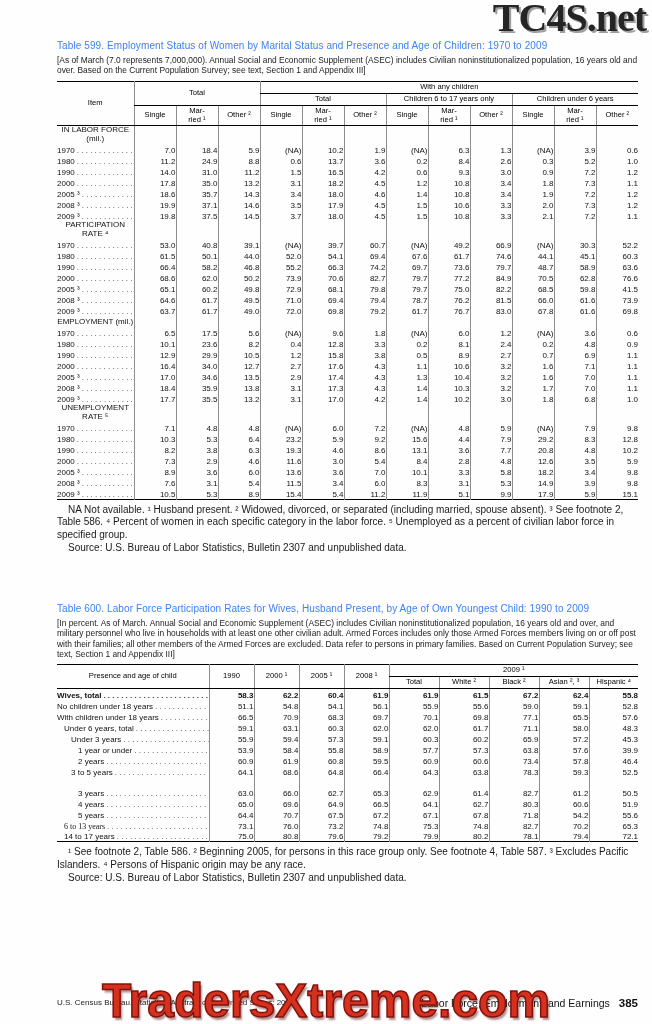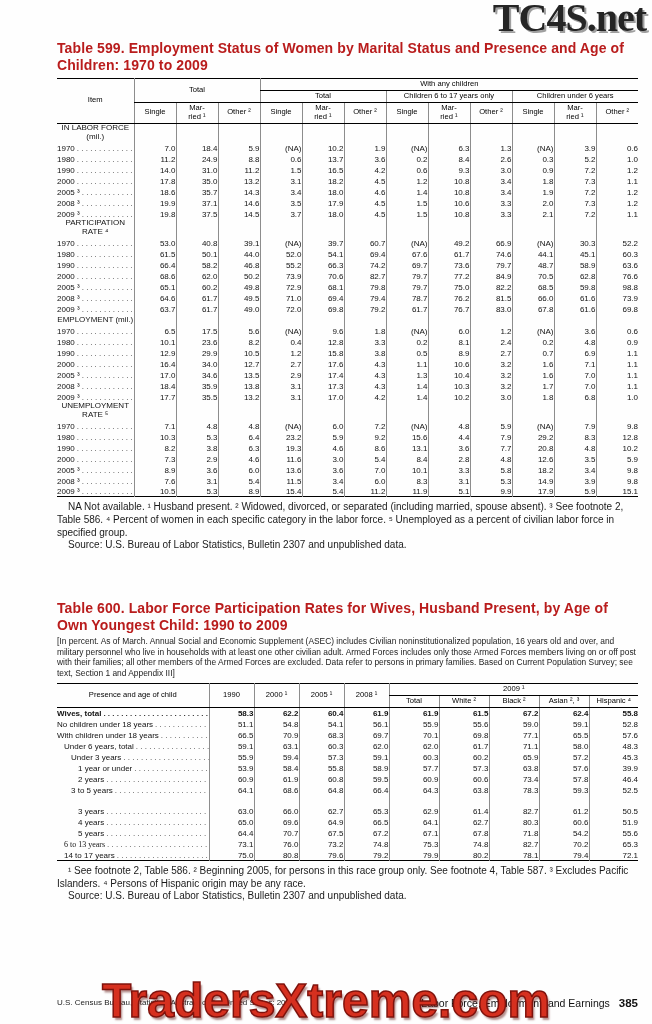--- a/index.html
+++ b/index.html
@@ -1,19 +1,19 @@
 <!DOCTYPE html>
 <html><head>
 <meta charset="utf-8">
 <style>
   html,body{margin:0;padding:0;background:#e8e8e8}
   .page{position:relative;width:652px;height:1024px;background:#fefefe;overflow:hidden;
         font-family:"Liberation Sans",sans-serif;color:#111}
   .content{position:absolute;left:57px;top:0;width:581px}
-  .tbl-title{margin-top:40px;font-size:14px;font-weight:bold;line-height:1.18;letter-spacing:.1px;color:#b91c1c}
+  .tbl-title{margin-top:40px;font-size:10px;font-weight:normal;line-height:1.18;letter-spacing:.1px;color:#3b82f6}
   .tbl-note{margin-top:3px;font-size:8.4px;line-height:1.24;color:#1c1c1c}
   table.t{border-collapse:collapse;table-layout:fixed;width:581px;margin-top:5px;
           border-top:1.6px solid #000;border-bottom:1px solid #000}
   table.t th{font-weight:normal;font-size:7.6px;line-height:1.18;text-align:center;
              vertical-align:middle;padding:1px 2px;border-bottom:1px solid #000;color:#000}
   table.t th,table.t td{border-left:1px solid #8d8d8d}
   table.t th.nl,table.t td.nl{border-left:none}
   table.t th.pre{white-space:pre-line}
   table.t th.narrow{padding:1px 10px}
   table.t td{font-size:8px;vertical-align:bottom;padding:0}
@@ -44,20 +44,21 @@
              letter-spacing:0;-webkit-text-stroke:1.5px #7e120c;
              text-shadow:2px 3px 2px rgba(90,12,6,.45)}
 </style>
 </head>
 <body>
 
 <div class="page">
   <div class="content">
 
     <div class="tbl-title">Table 599. Employment Status of Women by Marital Status and Presence and Age of Children: 1970 to 2009</div>
+    <div class="tbl-note">[As of March (7.0 represents 7,000,000). Annual Social and Economic Supplement (ASEC) includes Civilian noninstitutionalized population, 16 years old and over. Based on the Current Population Survey; see text, Section 1 and Appendix III]</div>
 
     <table class="t" id="t599">
       <colgroup>
         <col style="width:77px">
         <col span="12" style="width:42px">
       </colgroup>
       <thead>
         <tr>
           <th class="nl" rowspan="3">Item</th>
           <th colspan="3" rowspan="2">Total</th>
@@ -349,21 +350,21 @@
             <td class="num">60.2</td>
             <td class="num">49.8</td>
             <td class="num">72.9</td>
             <td class="num">68.1</td>
             <td class="num">79.8</td>
             <td class="num">79.7</td>
             <td class="num">75.0</td>
             <td class="num">82.2</td>
             <td class="num">68.5</td>
             <td class="num">59.8</td>
-            <td class="num">98.8</td>
+            <td class="num">41.5</td>
           </tr>
           <tr>
             <td class="lblcell nl">
               <div class="lblflex">
                 <span class="lt">2008 ³</span>
                 <span class="dots"></span>
               </div>
             </td>
             <td class="num">64.6</td>
             <td class="num">61.7</td>

